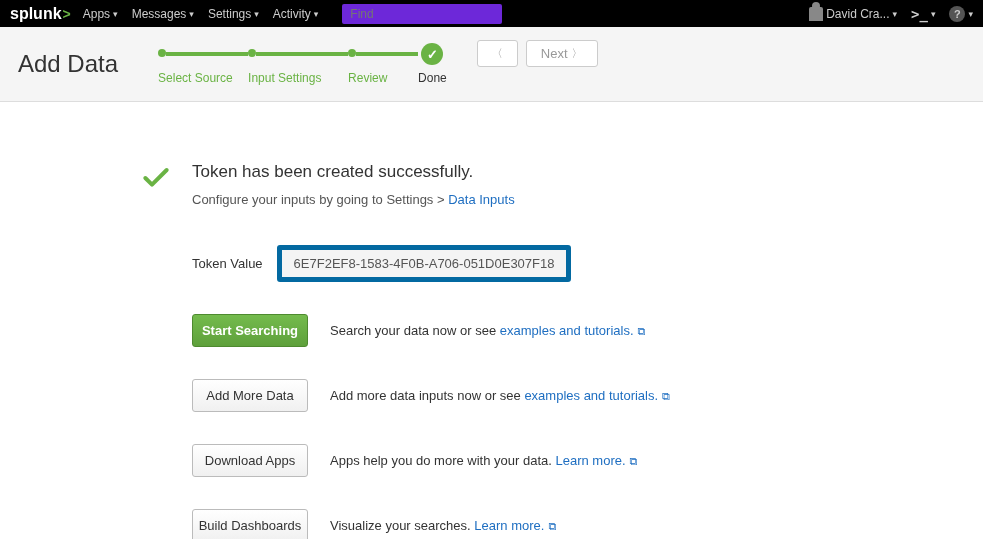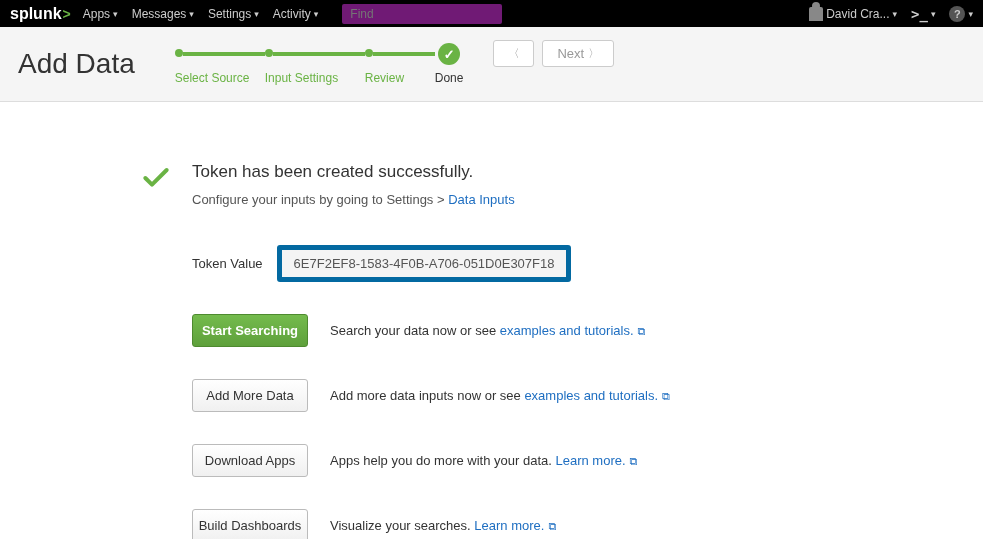--- a/index.html
+++ b/index.html
@@ -5,30 +5,30 @@
   * { box-sizing: border-box; margin: 0; padding: 0; }
   body { font-family: "Helvetica Neue", Arial, sans-serif; font-size: 13px; color: #333; background: #fff; width: 983px; }
   
   
   .topnav { background: #000; height: 27px; display: flex; align-items: center; padding: 0 10px; color: #ccc; }
   .brand { color: #fff; font-weight: bold; font-size: 16px; margin-right: 12px; display: flex; align-items: center; }
   .brand-caret { color: #6ab344; margin-left: 1px; font-size:14px; }
   .navmenu { display: flex; align-items: center; gap: 14px; }
   .navitem { color: #ccc; cursor: pointer; font-size: 12px; display:flex; align-items:center; gap:3px;}
   .caret { font-size: 9px; }
-  .searchbox { background: #701a75; border: none; color: #aaa; padding: 3px 8px; width: 160px; margin-left: 10px; font-size:12px; border-radius:2px;}
+  .searchbox { background: #6d28d9; border: none; color: #aaa; padding: 3px 8px; width: 160px; margin-left: 10px; font-size:12px; border-radius:2px;}
   .navright { margin-left: auto; display: flex; align-items: center; gap: 14px; }
   .usericon { width:14px; height:14px; background:#888; display:inline-block; border-radius:2px 2px 0 0; position:relative;}
   .usericon::before{content:""; position:absolute; width:8px; height:8px; background:#888; border-radius:50%; top:-5px; left:3px;}
   .promptglyph { font-family: monospace; font-weight:bold; color:#ccc; font-size:14px;}
   .helpicon { width:16px; height:16px; border-radius:50%; background:#555; color:#ccc; display:flex; align-items:center; justify-content:center; font-size:11px; font-weight:bold;}
   
   
   .subheader { background: #f5f5f5; border-bottom:1px solid #ddd; height: 75px; display:flex; align-items:center; padding: 0 18px; }
-  .pagetitle { font-size: 28px; color:#333; font-weight:400; }
+  .pagetitle { font-size: 24px; color:#333; font-weight:400; }
   
   .wizard { margin-left: 40px; display:flex; align-items:center; }
   .wizsteps { display:flex; align-items:flex-start; position:relative; }
   .wizstep { display:flex; flex-direction:column; align-items:center; position:relative; }
   .wizline { height:4px; background:#6ab344; width:70px; margin-top:8px;}
   .wizdot  { width:8px; height:8px; border-radius:50%; background:#6ab344; margin-top:6px;}
   .wizlabel { color:#6ab344; font-size:12px; margin-top:14px; white-space:nowrap;}
   .wizdone-circle { width:22px; height:22px; border-radius:50%; background:#6ab344; color:#fff; display:flex; align-items:center; justify-content:center; font-size:13px; font-weight:bold; margin-top:0;}
   
   .navbtns { margin-left: 30px; display:flex; gap:8px; align-self:flex-start; margin-top:13px;}

